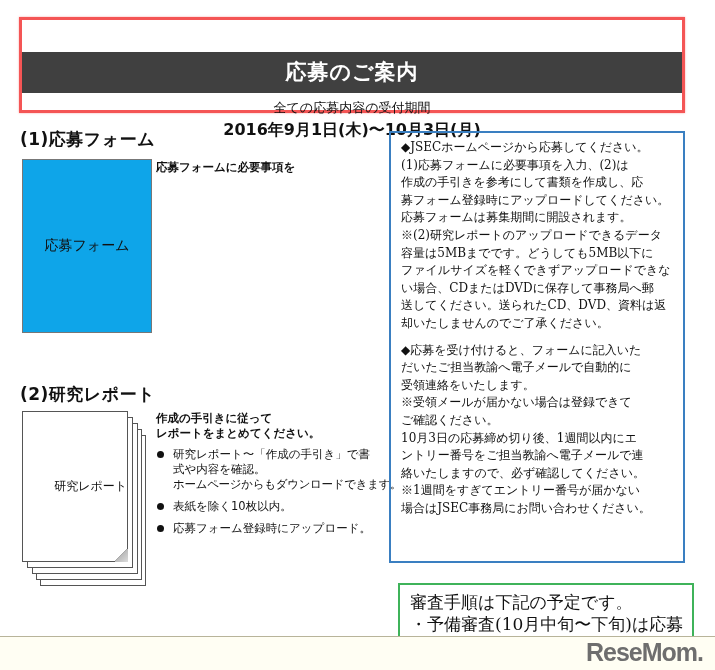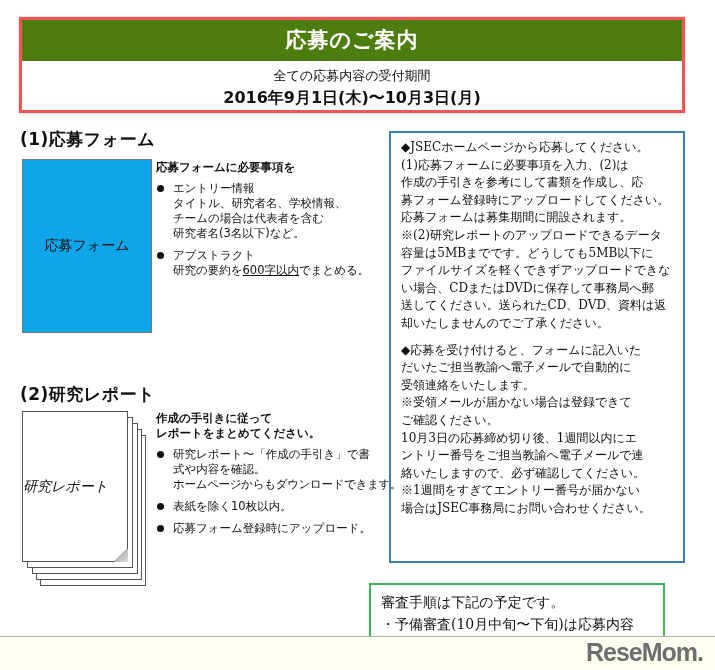--- a/index.html
+++ b/index.html
@@ -10,23 +10,24 @@
     }
     .abs { position: absolute; }
 
     
     .hdr {
       left: 19px; top: 17px; width: 666px; height: 96px;
       border: 3px solid #f45555; background: #fff; box-sizing: border-box;
       box-shadow: 0 0 2px rgba(244,85,85,0.5);
     }
     .hdr-title {
-      height: 41px; background: #4d7c0f; color: #fff;
+      height: 41px; background: #404040; color: #fff;
       font-weight: bold; font-size: 21px; text-align: center; line-height: 41px;
       letter-spacing: 1px;
+      margin-top: 32px;
     }
     .hdr-sub { text-align: center; font-size: 13px; margin-top: 6px; }
     .hdr-date { text-align: center; font-size: 16px; font-weight: bold; margin-top: 3px; }
 
     
     .sec-h { font-weight: bold; font-size: 17px; letter-spacing: 0.5px; }
 
     
     .formbox {
       left: 22px; top: 159px; width: 130px; height: 174px;
@@ -44,46 +45,45 @@
       width: 7px; height: 7px; border-radius: 50%; background: #111;
     }
     .u { text-decoration: underline; }
 
     
     .page {
       position: absolute; width: 106px; height: 151px;
       border: 1px solid #555; background: #fff; box-sizing: border-box;
     }
     .page-front {
-      display: flex; align-items: center; justify-content: flex-start;
-      font-size: 14px;
-      font-style: italic;
+      display: flex; align-items: center; justify-content: flex-end;
+      font-size: 12px;
     }
     .fold {
       position: absolute; right: -1px; bottom: -1px; width: 14px; height: 14px;
       background: linear-gradient(135deg, #fff 0%, #fff 48%, #555 49%, #555 51%, #bbb 52%, #ddd 100%);
       clip-path: polygon(100% 0, 100% 100%, 0 100%);
     }
 
     
     .bluebox {
       left: 389px; top: 131px; width: 296px; height: 432px;
       border: 2px solid #3a7fc1; box-sizing: border-box;
       padding: 6px 0 0 10px;
       font-family: "DejaVu Serif", serif; font-size: 12px; line-height: 17.6px;
     }
     .bluebox p { margin: 0; }
     .bluebox .gap { margin-top: 9px; }
 
     
     .greenbox {
-      left: 369px; top: 583px; width: 296px; height: 70px;
+      left: 398px; top: 583px; width: 296px; height: 70px;
       border: 2px solid #3fb35a; box-sizing: border-box;
       padding: 6px 8px 0 10px;
-      font-family: "DejaVu Serif", serif; font-size: 14px; line-height: 22px;
+      font-family: "DejaVu Serif", serif; font-size: 17px; line-height: 22px;
     }
 
     
     .footbar {
       left: 0; top: 636px; width: 715px; height: 34px;
       background: #fffef3; border-top: 1px solid #b8b49a;
     }
     .logo {
       right: 12px; top: 638px; font-family: "Liberation Sans", sans-serif;
       font-weight: bold; font-size: 25px; color: #6e6e6e; letter-spacing: -1px;
@@ -101,32 +101,20 @@
 <div class="abs sec-h" style="left:20px; top:128px;">(1)応募フォーム</div>
 
 <div class="abs formbox">
   <span>応募フォーム</span>
 </div>
 
 <div class="abs desc" style="left:156px; top:160px; width:225px;">
   <div class="lead">
     <div>応募フォームに必要事項を</div>
   </div>
-  <ul>
-    <li>
-      <div>エントリー情報</div>
-      <div>タイトル、研究者名、学校情報、</div>
-      <div>チームの場合は代表者を含む</div>
-      <div>研究者名(3名以下)など。</div>
-    </li>
-    <li>
-      <div>アブストラクト</div>
-      <div><span>研究の要約を</span><span class="u">600字以内</span><span>でまとめる。</span></div>
-    </li>
-  </ul>
 </div>
 
 <div class="abs sec-h" style="left:20px; top:383px;">(2)研究レポート</div>
 
 <div class="abs" style="left:22px; top:411px; width:130px; height:175px;">
   <div class="page" style="left:18px; top:24px;"></div>
   <div class="page" style="left:14px; top:18px;"></div>
   <div class="page" style="left:10px; top:12px;"></div>
   <div class="page" style="left:5px; top:6px;"></div>
   <div class="page page-front" style="left:0; top:0;">

